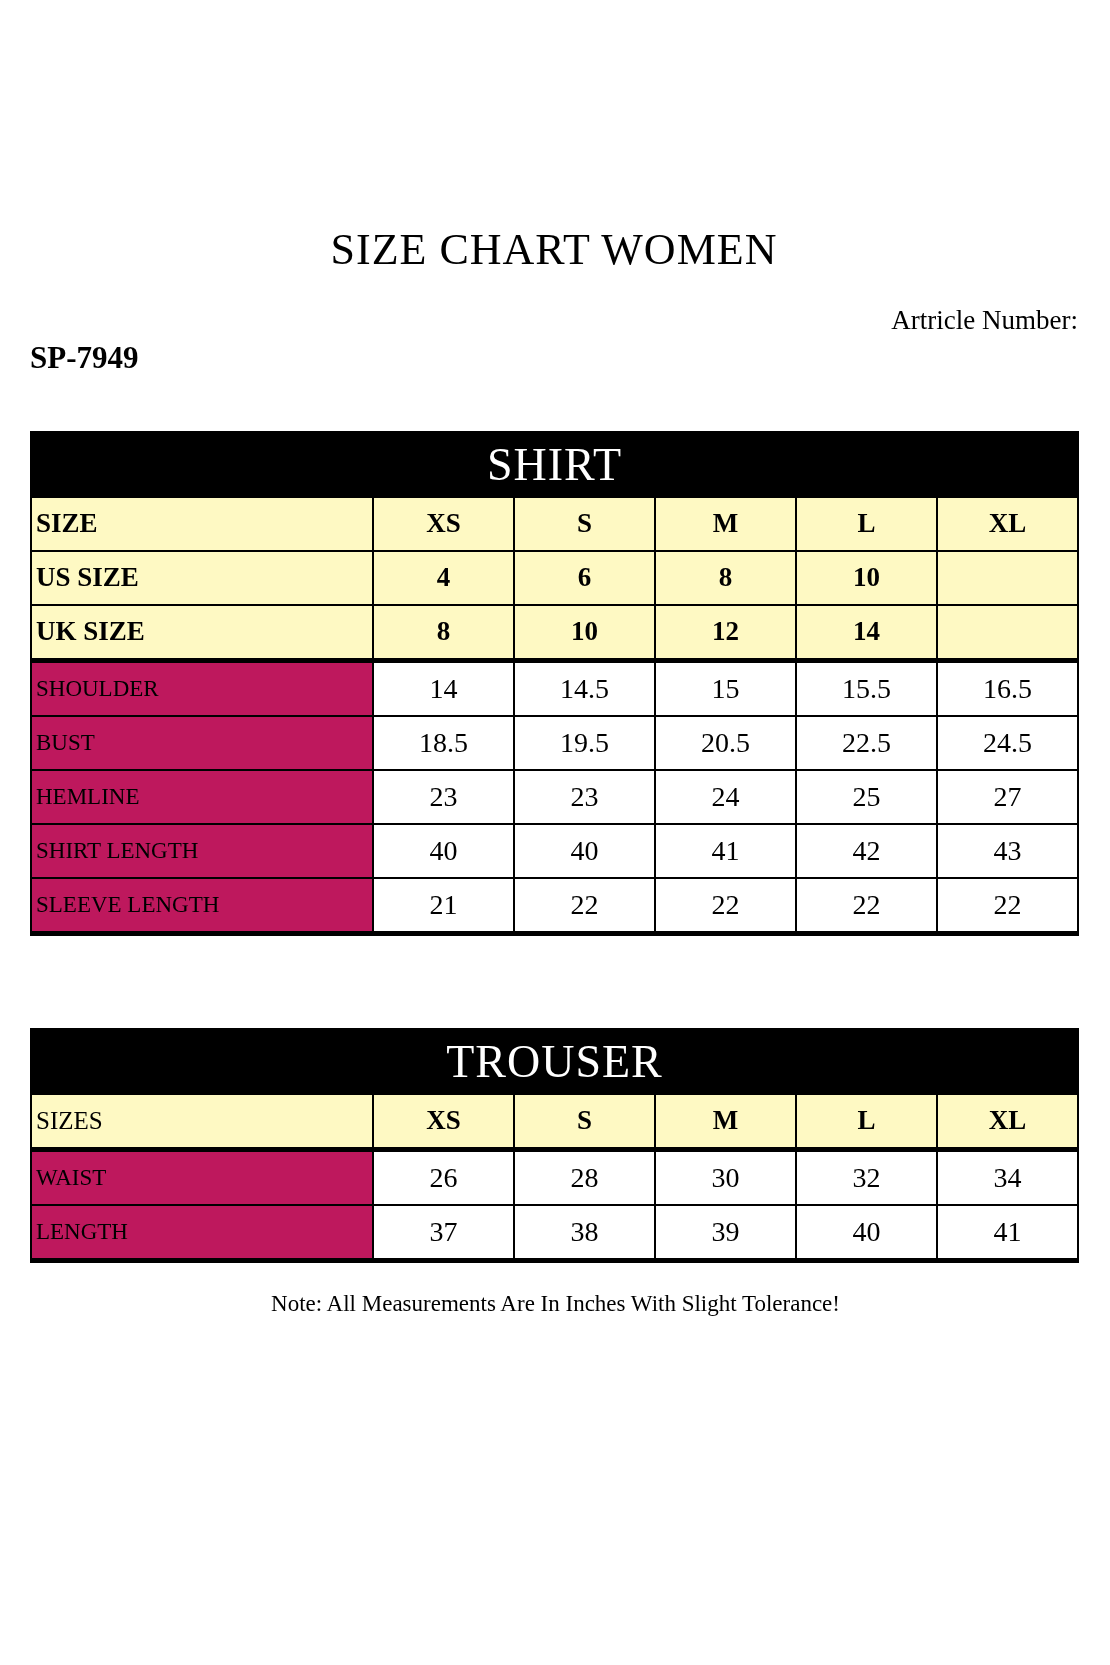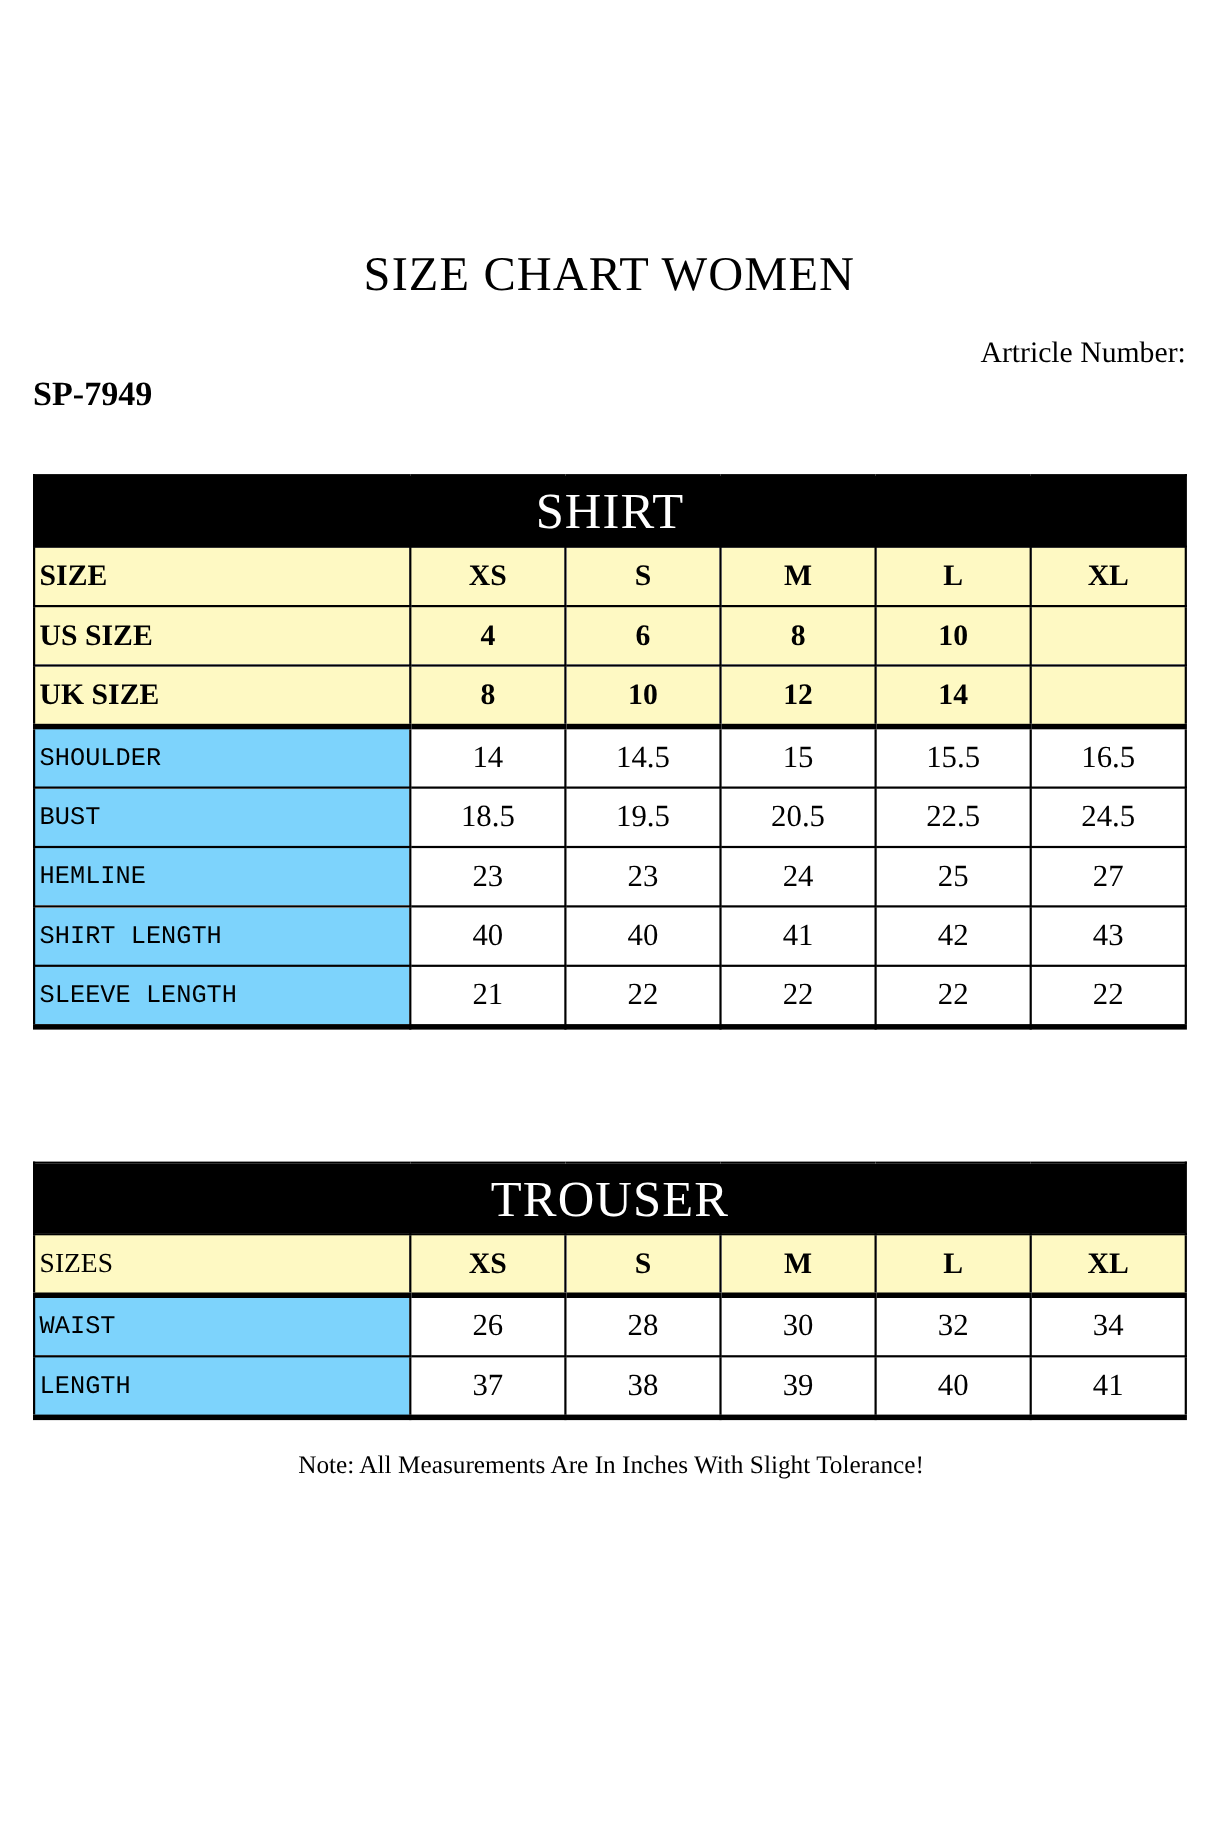--- a/index.html
+++ b/index.html
@@ -41,21 +41,21 @@
     line-height: 1.1;
   }
   table.data-table {
     border-collapse: collapse;
     table-layout: fixed;
     width: 1048px;
     border: 2px solid #000;
     border-bottom: 5px solid #000;
   }
   table.shirt { margin-top: 56px; }
-  table.trouser { margin-top: 120px; border-radius: 10px; }
+  table.trouser { margin-top: 92px; border-radius: 10px; }
   .data-table td {
     border: 2px solid #000;
     height: 50px;
     vertical-align: middle;
     overflow: hidden;
     white-space: nowrap;
   }
   td.table-title {
     background: #000000;
     color: #ffffff;
@@ -75,26 +75,25 @@
     padding-left: 4px;
   }
   tr.size-row td.label-regular {
     font-weight: 400;
     font-size: 25px;
   }
   tr.size-last td {
     border-bottom: 5px solid #000;
   }
   tr.measure-row td.label-cell {
-    background: #7dd3fc;
+    background: #be185d;
     font-weight: 400;
     font-size: 23px;
     text-align: left;
     padding-left: 4px;
-    font-family: Liberation Mono, monospace;
   }
   tr.measure-row td.value-cell {
     background: #ffffff;
     font-weight: 400;
     font-size: 28px;
     text-align: center;
   }
   .note {
     margin-top: 28px;
     padding-left: 3px;

